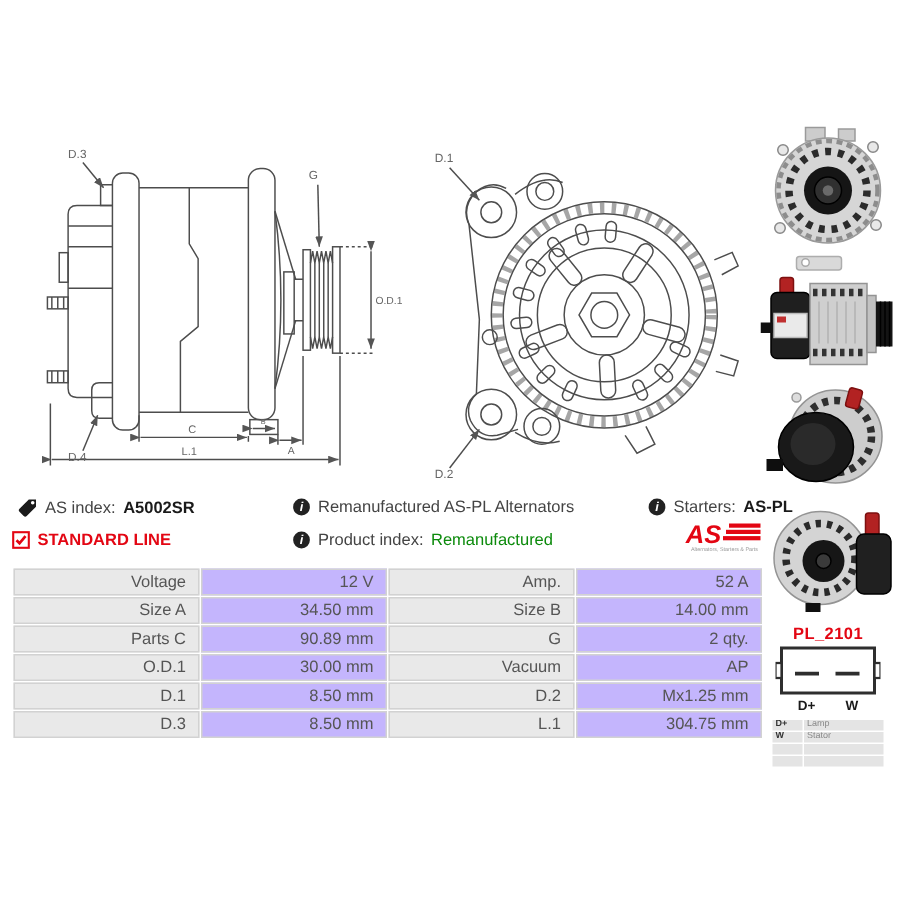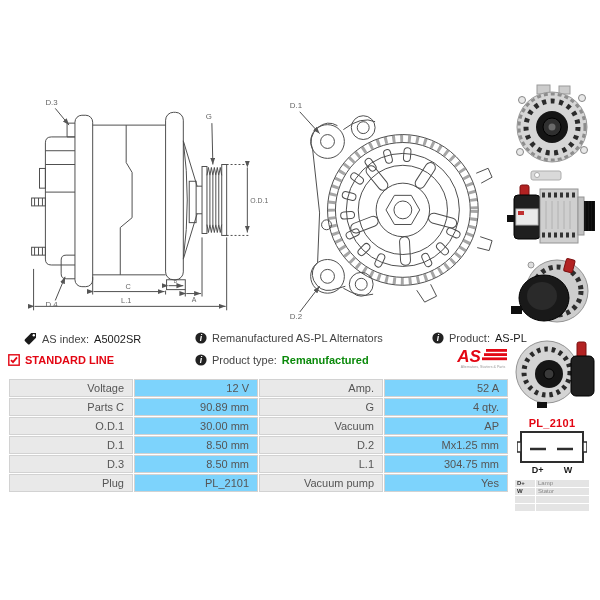--- a/index.html
+++ b/index.html
@@ -6,30 +6,30 @@
   body {
     width:600px; height:600px; background:#fff; position:relative; overflow:hidden;
     font-family:"Liberation Sans","DejaVu Sans",sans-serif; color:#333;
   }
   .abs { position:absolute; }
   svg text { font-family:"Liberation Sans","DejaVu Sans",sans-serif; }
 
   
   .info-bar { position:absolute; left:8px; top:329px; width:504px; height:48px; font-size:11px; }
   .info-item { position:absolute; display:flex; align-items:center; gap:5px; white-space:nowrap; }
-  .b { font-weight:normal; color:#1a1a1a; }
+  .b { font-weight:bold; color:#1a1a1a; }
   .red { color:#e30613; font-weight:bold; }
-  .green { color:#0b8a0b; font-weight:bold;text-align:center; }
+  .green { color:#0b8a0b; font-weight:normal;text-align:center; }
   .lbl { color:#444; }
 
   
   .spec-table { position:absolute; left:8px; top:378px; width:501px; border-collapse:separate; border-spacing:1px; table-layout:fixed; }
   .spec-table td { border:1px solid #d2d2d2; font-size:11px; color:#555; text-align:right; padding:1px 8px 1px 2px; height:14px; overflow:hidden; }
   .spec-table td.lab { background:#e9e9e9; }
-  .spec-table td.val { background:#7dd3fc;text-align:right; }
+  .spec-table td.val { background:#c4b5fd;text-align:right; }
 
   
   .right-col { position:absolute; left:506px; top:83px; width:92px; display:flex; flex-direction:column; align-items:center; }
   .photo { margin-bottom:2px; display:block; }
   .plug-name { color:#e30613; font-weight:bold; font-size:11px; margin:4px 0 1px; letter-spacing:.3px; }
   .pin-labels { display:flex; gap:20px; font-weight:bold; font-size:9px; color:#1a1a1a; margin-top:1px; }
   .pin-table { width:76px; border-collapse:separate; border-spacing:1px; margin-top:4px; table-layout:fixed; }
   .pin-table td { background:#e4e4e4; font-size:6px; height:7px; line-height:7px; padding:0 2px; color:#888; overflow:hidden; }
   .pin-table td.pin { width:16px; font-weight:bold; color:#333; }
 </style>
@@ -313,21 +313,21 @@
     <tr>
       <td class="pin"></td>
       <td></td>
     </tr>
   </tbody>
     </table>
 </div>
 
 <div class="info-bar">
 
-  <div class="info-item" style="left:16px; top:3px;">
+  <div class="info-item" style="left:4px; top:3px;">
     <svg width="13" height="13" viewBox="0 0 13 13">
       <path d="M1,7.2 L7.2,1 H12 V5.8 L5.8,12 Q4.8,13 3.8,12 L1,9.2 Q0,8.2 1,7.2 Z" fill="#1a1a1a"></path>
       <circle cx="9.8" cy="3.2" r="1.2" fill="#fff"></circle>
     </svg>
     <span class="lbl">AS index:</span>
     <span class="b">A5002SR</span>
   </div>
 
   <div class="info-item" style="left:187px; top:3px;">
     <svg width="12" height="12" viewBox="0 0 12 12">
@@ -335,38 +335,38 @@
       <text x="6" y="8.8" font-size="8.5" font-style="italic" font-weight="bold" text-anchor="middle" fill="#fff" font-family="DejaVu Serif, serif">i</text>
     </svg>
     <span class="lbl">Remanufactured AS-PL Alternators</span>
   </div>
 
   <div class="info-item" style="left:424px; top:3px;">
     <svg width="12" height="12" viewBox="0 0 12 12">
       <circle cx="6" cy="6" r="5.6" fill="#222"></circle>
       <text x="6" y="8.8" font-size="8.5" font-style="italic" font-weight="bold" text-anchor="middle" fill="#fff" font-family="DejaVu Serif, serif">i</text>
     </svg>
-    <span class="lbl">Product:</span>
+    <span class="lbl">Starters:</span>
     <span class="b">AS-PL</span>
   </div>
 
   <div class="info-item" style="left:0; top:25px;">
     <svg width="12" height="12" viewBox="0 0 12 12">
       <rect x="0.8" y="0.8" width="10.4" height="10.4" fill="#fff" stroke="#e30613" stroke-width="1.4"></rect>
       <path d="M3,6.2 L5,8.2 L9,3.4" stroke="#e30613" stroke-width="1.8" fill="none"></path>
     </svg>
     <span class="red">STANDARD LINE</span>
   </div>
 
   <div class="info-item" style="left:187px; top:25px;">
     <svg width="12" height="12" viewBox="0 0 12 12">
       <circle cx="6" cy="6" r="5.6" fill="#222"></circle>
       <text x="6" y="8.8" font-size="8.5" font-style="italic" font-weight="bold" text-anchor="middle" fill="#fff" font-family="DejaVu Serif, serif">i</text>
     </svg>
-    <span class="lbl">Product type:</span>
+    <span class="lbl">Product index:</span>
     <span class="green">Remanufactured</span>
   </div>
 
   <svg class="abs" style="left:447px; top:17px;" width="56" height="26" viewBox="0 0 56 26">
     <text x="14" y="16" font-size="17" font-weight="bold" font-style="italic" fill="#e30613" text-anchor="middle">AS</text>
     <rect x="31" y="3" width="21" height="2.8" fill="#e30613"></rect>
     <rect x="29" y="7.2" width="23" height="2.8" fill="#e30613"></rect>
     <rect x="27" y="11.4" width="25" height="2.8" fill="#e30613"></rect>
     <text x="28" y="21.5" font-size="3.6" fill="#999" text-anchor="middle">Alternators, Starters &amp; Parts</text>
   </svg>
@@ -374,43 +374,43 @@
 
 <table class="spec-table">
   <tbody>
       <tr>
     <td class="lab">Voltage</td>
     <td class="val">12 V</td>
     <td class="lab">Amp.</td>
     <td class="val">52 A</td>
   </tr>
   <tr>
+    <td class="lab">Size A</td>
+    <td class="val">34.50 mm</td>
+    <td class="lab">Size B</td>
+    <td class="val">14.00 mm</td>
+  </tr>
+  <tr>
     <td class="lab">Parts C</td>
     <td class="val">90.89 mm</td>
     <td class="lab">G</td>
-    <td class="val">4 qty.</td>
+    <td class="val">2 qty.</td>
   </tr>
   <tr>
     <td class="lab">O.D.1</td>
     <td class="val">30.00 mm</td>
     <td class="lab">Vacuum</td>
     <td class="val">AP</td>
   </tr>
   <tr>
     <td class="lab">D.1</td>
     <td class="val">8.50 mm</td>
     <td class="lab">D.2</td>
     <td class="val">Mx1.25 mm</td>
   </tr>
   <tr>
     <td class="lab">D.3</td>
     <td class="val">8.50 mm</td>
     <td class="lab">L.1</td>
     <td class="val">304.75 mm</td>
   </tr>
-  <tr>
-    <td class="lab">Plug</td>
-    <td class="val">PL_2101</td>
-    <td class="lab">Vacuum pump</td>
-    <td class="val">Yes</td>
-  </tr>
 </tbody>
   </table>
 
 </body></html>

